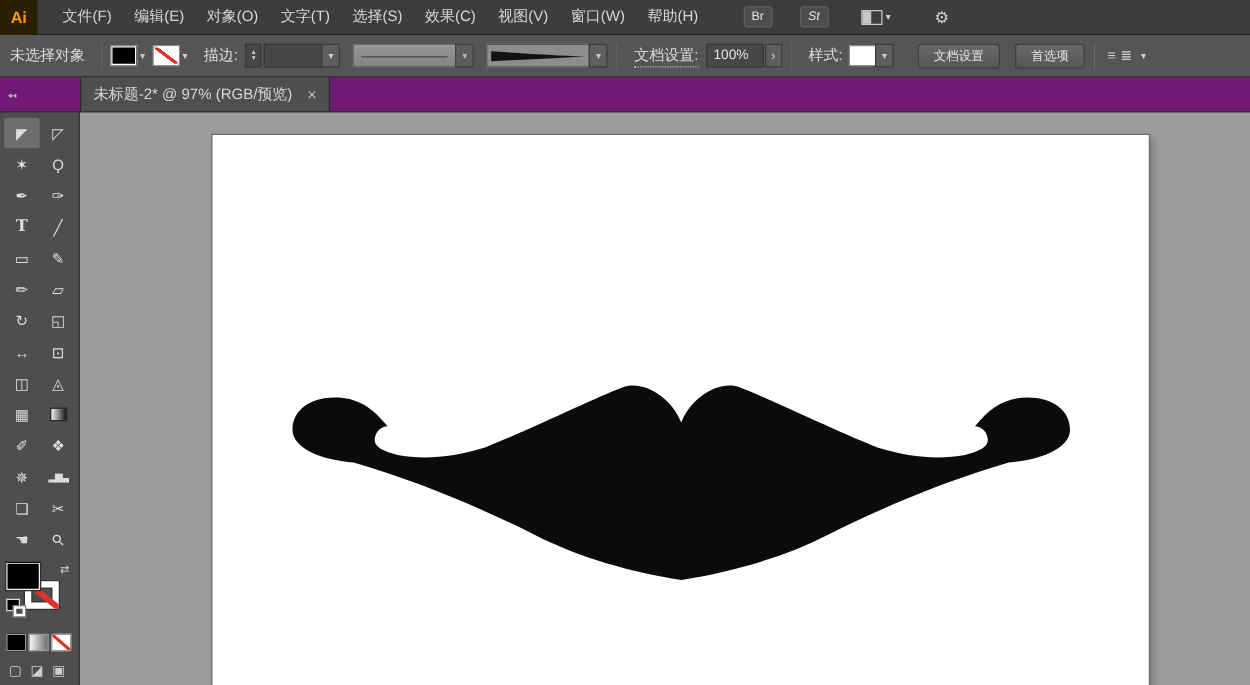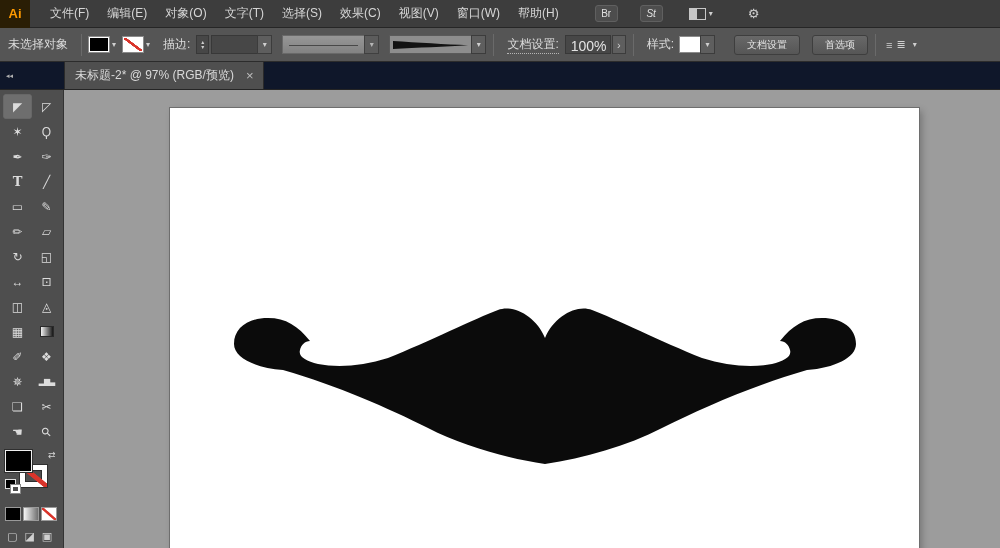--- a/index.html
+++ b/index.html
@@ -49,31 +49,31 @@
   .dd-btn .chev { margin:0; }
   .profile-dd { margin-left:10px; opacity:.8; }
   .profile-line { width:82px; height:19px; background:linear-gradient(#a8a8a8,#8e8e8e);
     border:1px solid #6f6f6f; border-right:none; position:relative; display:inline-block; }
   .profile-line::after { content:''; position:absolute; left:6px; right:6px; top:9px; height:1px; background:#464646; }
   .brush-dd { margin-left:10px; }
   .brush-preview { width:82px; height:19px; background:#8d8d8d; border:1px solid #5a5a5a; border-right:none;
     display:flex; align-items:center; padding:0 1px; }
   .brush-preview path { fill:#121212; }
   .opacity-field { width:46px; height:19px; background:#474747; border:1px solid #383838;
-    padding:2px 5px; font-size:14px; color:#e3e3e3; }
+    padding:2px 5px; font-size:11px; color:#e3e3e3; }
   .mini-btn { width:14px; height:19px; background:#5e5e5e; border:1px solid #3c3c3c; display:flex;
     align-items:center; justify-content:center; margin-left:1px; color:#d0d0d0; font-size:11px; flex:0 0 auto; }
   .style-swatch { background:#fff; box-shadow:0 0 0 1px #8b8b8b; }
   .btn { margin-left:12px; height:20px; padding:0 12px; background:linear-gradient(#686868,#565656);
     border:1px solid #3e3e3e; border-radius:3px; color:#e4e4e4; font-size:10px; font-family:Liberation Mono, monospace; flex:0 0 auto; }
   .align-group { display:flex; align-items:center; margin-left:3px; color:#d0d0d0; }
   .align-g { font-size:11px; margin-right:4px; }
 
   
-  .tab-bar { position:absolute; top:62px; left:0; right:0; height:28px; background:#0f172a;
+  .tab-bar { position:absolute; top:62px; left:0; right:0; height:28px; background:#701a75;
     border-bottom:1px solid #252525; display:flex; }
   .collapse { position:absolute; left:6px; top:10px; font-size:7px; color:#b0b0b0; }
   .doc-tab { margin-left:64px; height:100%; background:#4f4f4f; border-left:1px solid #2a2a2a;
     border-right:1px solid #2a2a2a; display:flex; align-items:center; padding:0 10px;
     color:#d9d9d9; font-size:12px; }
   .tab-close { margin-left:12px; color:#bdbdbd; font-size:13px; }
 
   
   .toolbar { position:absolute; top:90px; left:0; bottom:0; width:64px; background:#4e4e4e; border-right:1px solid #333; }
   .tool-grid { display:grid; grid-template-columns:29px 29px; padding:4px 0 0 3px; }

